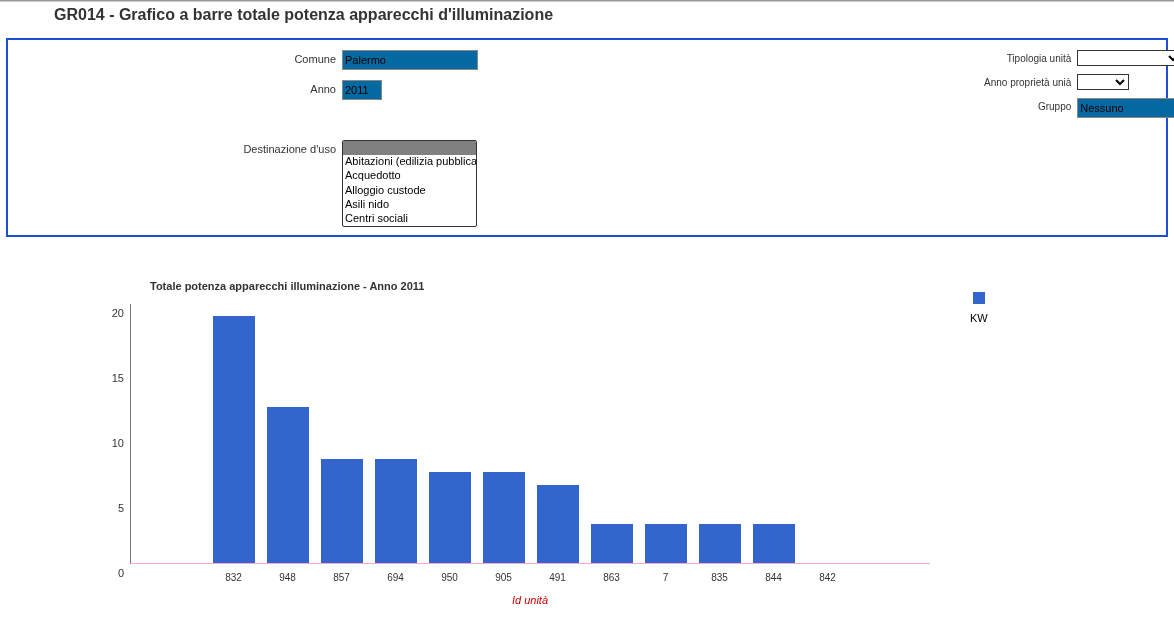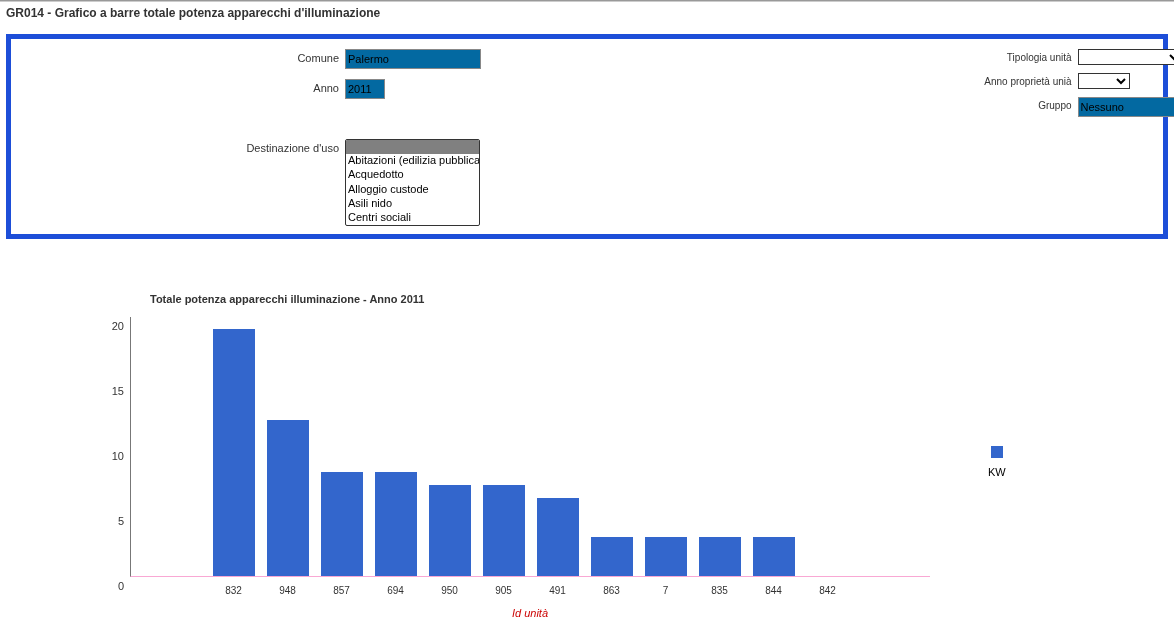--- a/index.html
+++ b/index.html
@@ -11,27 +11,28 @@
     color: #000;
     width: 1174px;
   }
   .top-rule {
     border-top: 1px solid #999;
     border-bottom: 1px solid #ccc;
     height: 0;
   }
   .page-title {
     font-weight: bold;
-    font-size: 12px;
+    font-size: 16px;
     padding: 4px 6px 6px 6px;
     color: #333;
+    margin-left: 48px;
   }
   .form-box {
-    margin: 8px 6px 26px 6px;
-    border: 5px solid #1d4ed8;
+    margin: 8px 6px 15px 6px;
+    border: 2px solid #1d4ed8;
     padding: 10px 8px 8px 8px;
     display: flex;
     gap: 30px;
     background: #fff;
   }
   .form-col-left {
     flex: 0 0 46%;
     display: flex;
     flex-direction: column;
     gap: 10px;
@@ -82,23 +83,22 @@
     background: #fff;
     width: 135px;
   }
   .submit-area {
     display: flex;
     justify-content: flex-end;
     padding-top: 30px;
   }
   .chart-area {
     display: flex;
-    align-items: center;
+    align-items: flex-start;
     padding: 20px 10px 0 10px;
-    gap: 18px;
   }
   .chart-wrap {
     position: relative;
     width: 920px;
     background: #fff;
   }
   .chart-title {
     font-weight: bold;
     font-size: 11px;
     padding: 8px 0 12px 140px;

